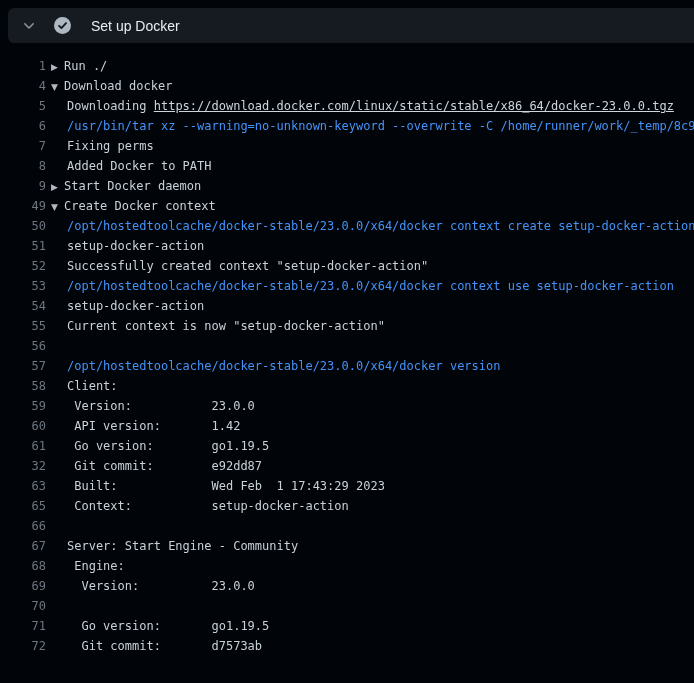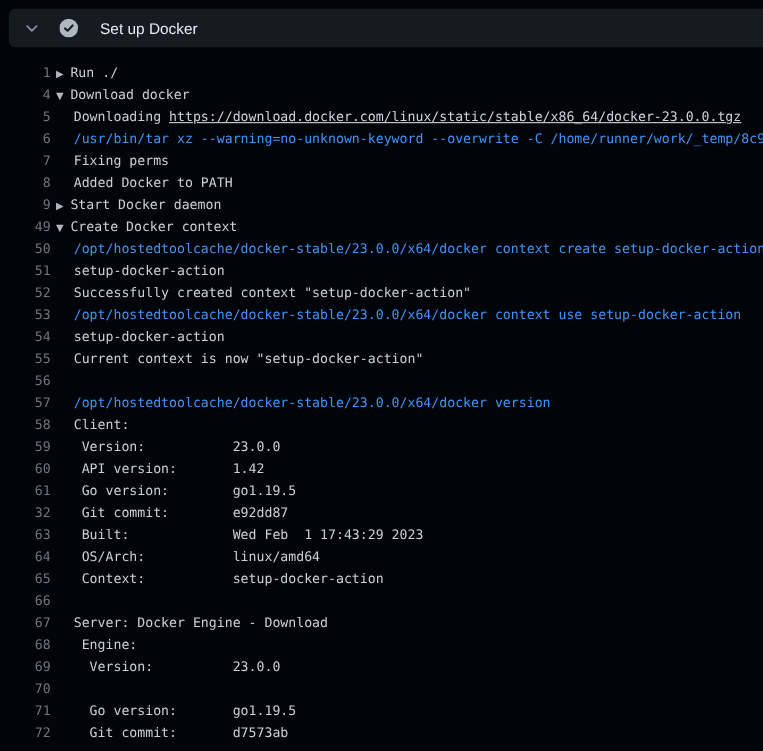--- a/index.html
+++ b/index.html
@@ -88,22 +88,21 @@
     <div class="row"><span class="num">54</span><span class="txt plain">setup-docker-action</span></div>
     <div class="row"><span class="num">55</span><span class="txt plain">Current context is now "setup-docker-action"</span></div>
     <div class="row"><span class="num">56</span></div>
     <div class="row"><span class="num">57</span><span class="txt command">/opt/hostedtoolcache/docker-stable/23.0.0/x64/docker version</span></div>
     <div class="row"><span class="num">58</span><span class="txt plain">Client:</span></div>
     <div class="row"><span class="num">59</span><span class="txt plain"> Version:           23.0.0</span></div>
     <div class="row"><span class="num">60</span><span class="txt plain"> API version:       1.42</span></div>
     <div class="row"><span class="num">61</span><span class="txt plain"> Go version:        go1.19.5</span></div>
     <div class="row"><span class="num">32</span><span class="txt plain"> Git commit:        e92dd87</span></div>
     <div class="row"><span class="num">63</span><span class="txt plain"> Built:             Wed Feb  1 17:43:29 2023</span></div>
-    <div class="row"><span class="num">64</span><span class="txt plain"> OS/Arch:           linux/amd64</span></div>
     <div class="row"><span class="num">65</span><span class="txt plain"> Context:           setup-docker-action</span></div>
     <div class="row"><span class="num">66</span><span class="txt plain"></span></div>
-    <div class="row"><span class="num">67</span><span class="txt plain">Server: Docker Engine - Download</span></div>
+    <div class="row"><span class="num">67</span><span class="txt plain">Server: Start Engine - Community</span></div>
     <div class="row"><span class="num">68</span><span class="txt plain"> Engine:</span></div>
     <div class="row"><span class="num">69</span><span class="txt plain">  Version:          23.0.0</span></div>
     <div class="row"><span class="num">70</span></div>
     <div class="row"><span class="num">71</span><span class="txt plain">  Go version:       go1.19.5</span></div>
     <div class="row"><span class="num">72</span><span class="txt plain">  Git commit:       d7573ab</span></div>
   </div>
 
 </body></html>

